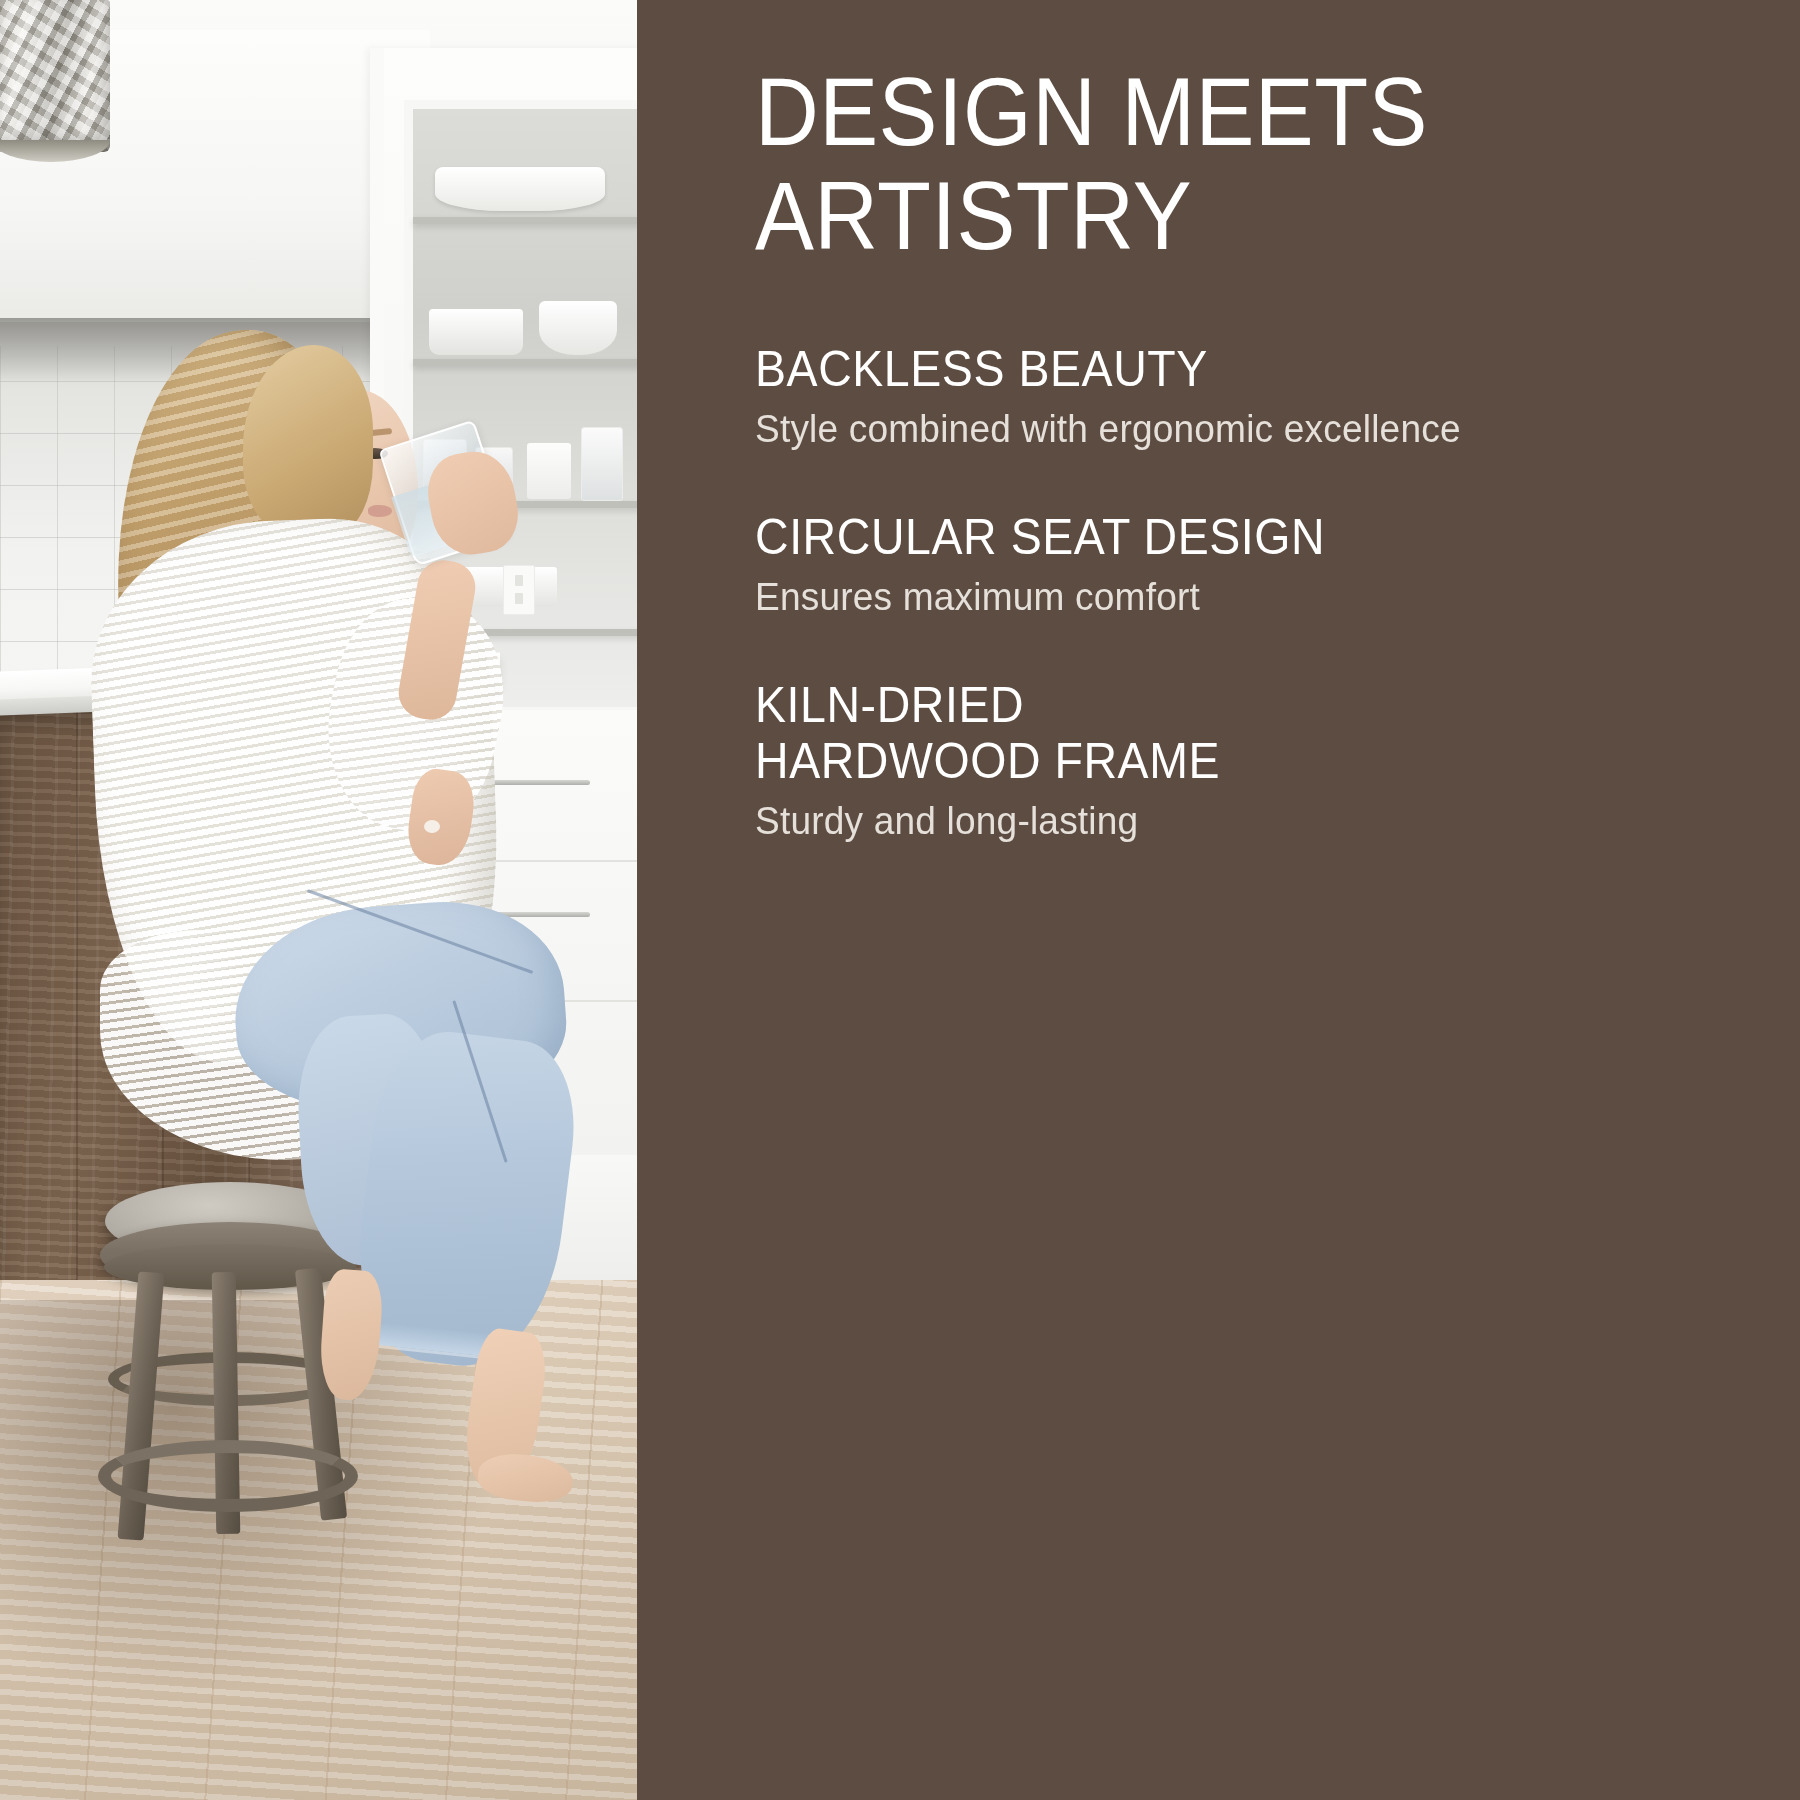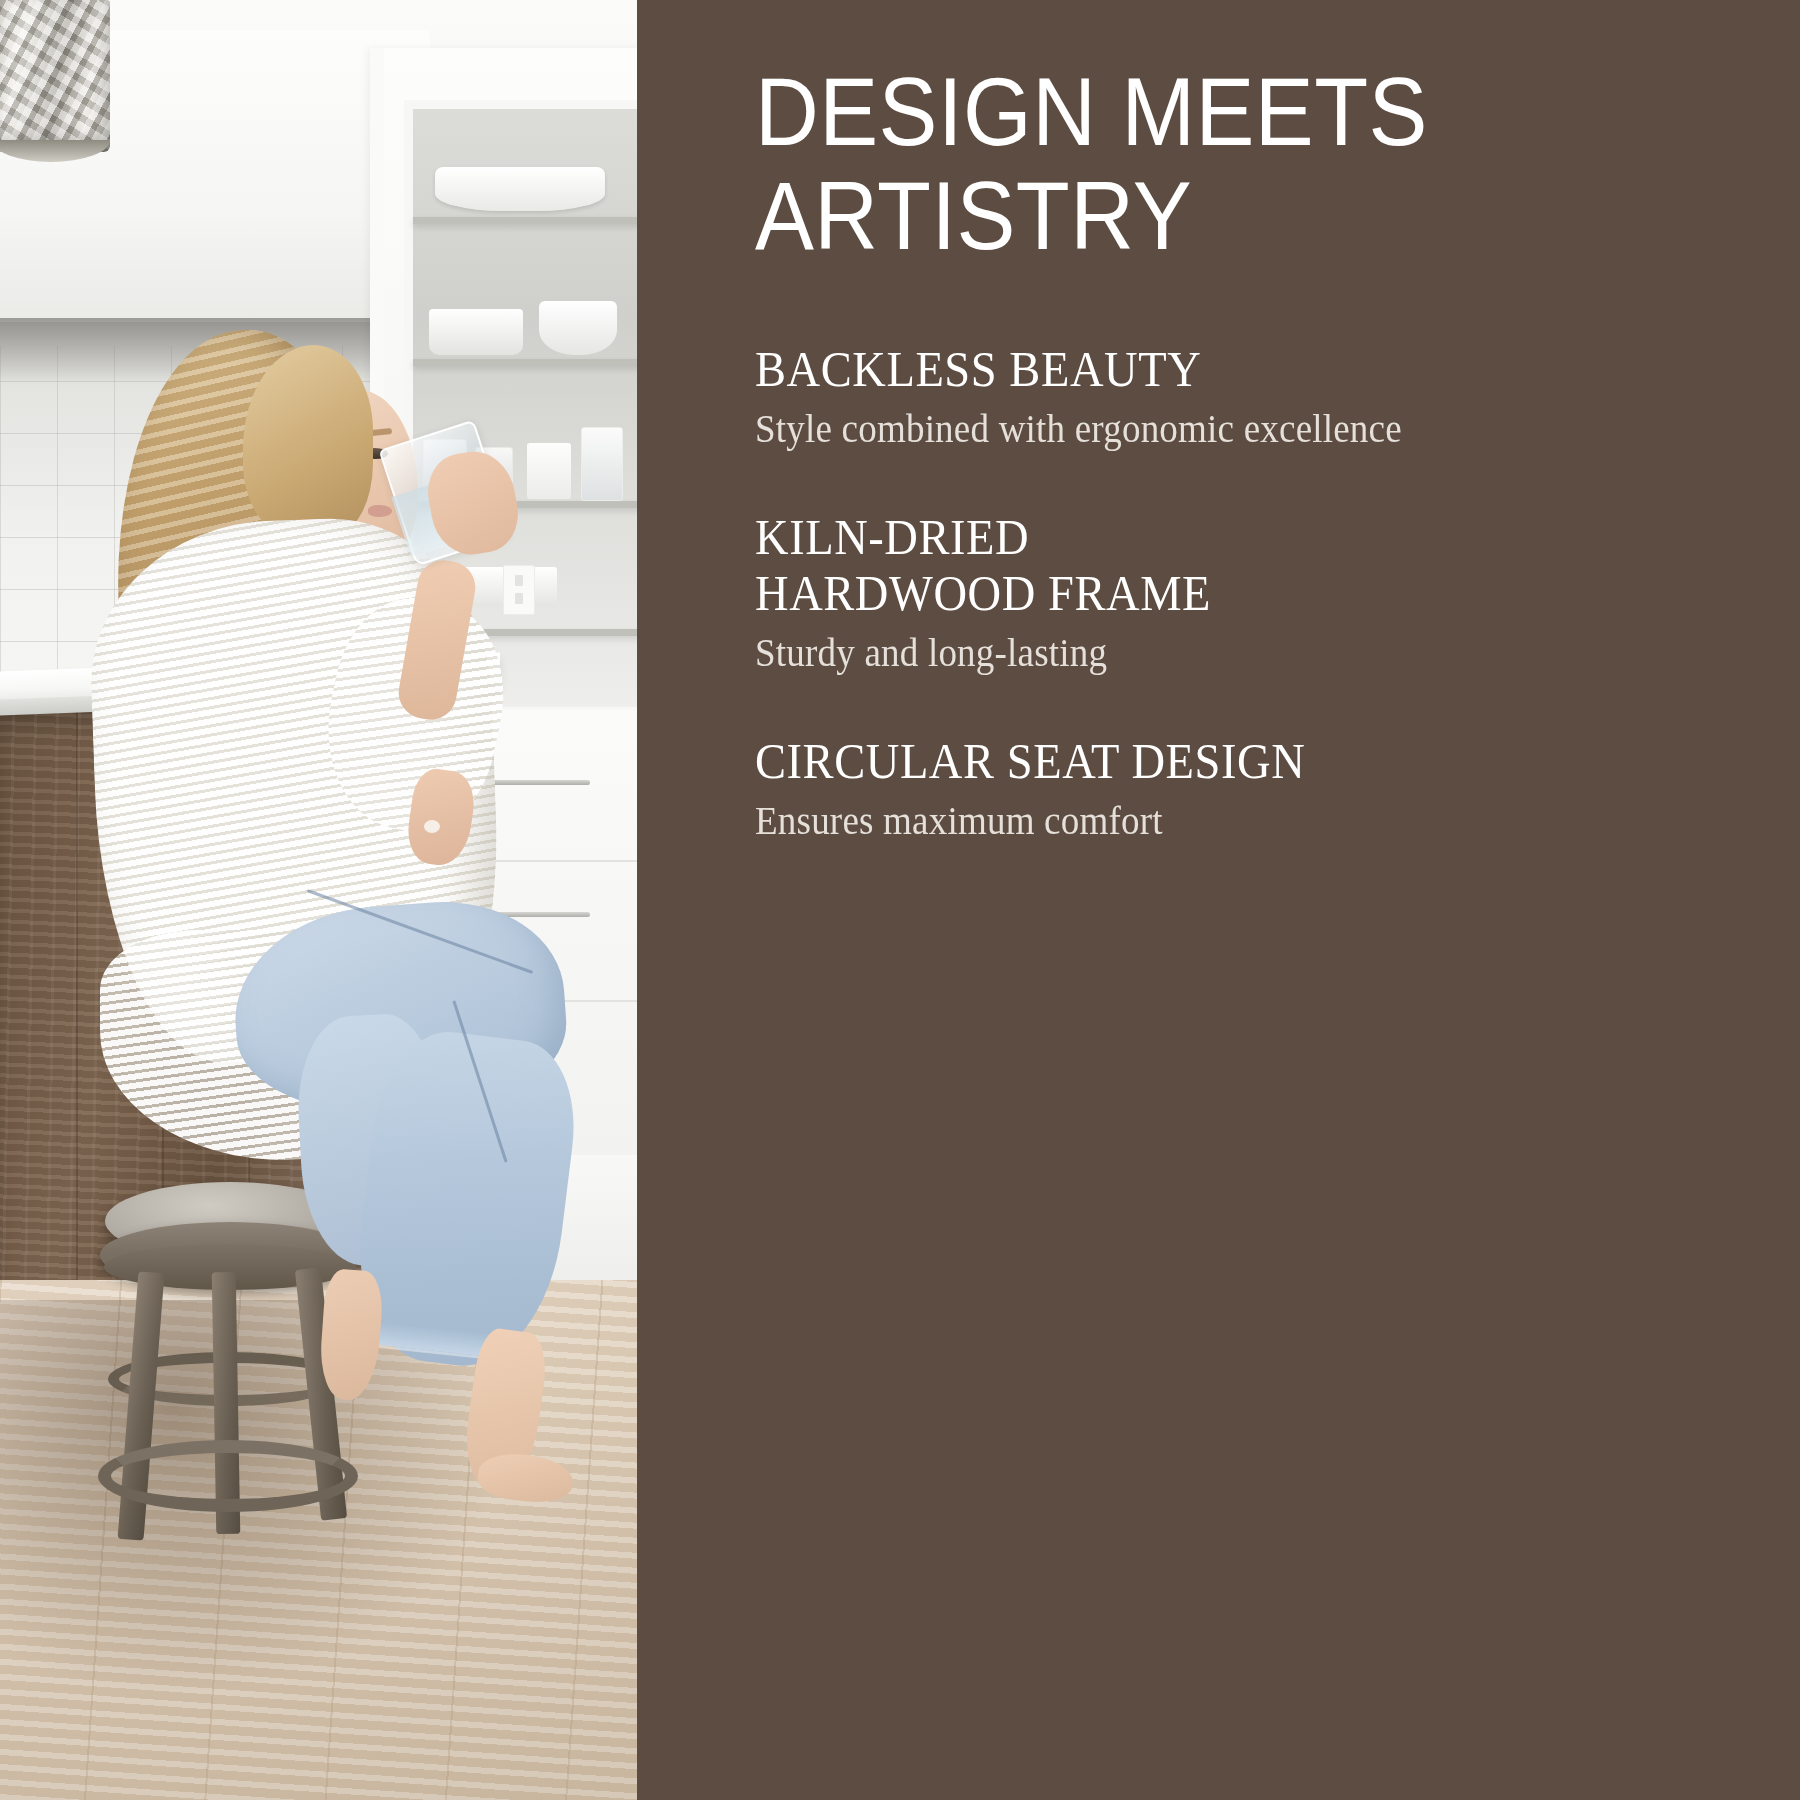--- a/index.html
+++ b/index.html
@@ -189,21 +189,21 @@
 
   
   .panel{position:relative;width:1163px;height:1800px;background:#5d4c41;
          box-sizing:border-box;padding:60px 72px 40px 118px;}
 
   .headline{color:#ffffff;font-weight:300;font-size:96px;line-height:1.08;
       letter-spacing:.5px;margin:0 0 0 0;font-family:"Liberation Sans",sans-serif;
       font-stretch:condensed;transform:scaleX(.92);transform-origin:left center;}
   .headline .l2{display:block;}
 
-  .features{margin-top:74px;font-family:Liberation Serif, serif;}
+  .features{margin-top:74px;}
   .feature{margin-bottom:56px;}
   .f-title{color:#ffffff;font-weight:300;font-size:50px;line-height:1.12;letter-spacing:.6px;
       transform:scaleX(.93);transform-origin:left center;}
   .f-title .t2{display:block;}
   .f-sub{color:#e6e0da;font-weight:300;font-size:39px;line-height:1.22;margin-top:8px;
       letter-spacing:.2px;transform:scaleX(.95);transform-origin:left center;}
 </style>
 </head>
 <body>
 
@@ -315,30 +315,30 @@
 
       <div class="feature">
         <div class="f-title">
           <span>BACKLESS BEAUTY</span>
         </div>
         <div class="f-sub">Style combined with ergonomic excellence</div>
       </div>
 
       <div class="feature">
         <div class="f-title">
+          <span>CIRCULAR SEAT DESIGN</span>
+        </div>
+        <div class="f-sub">Ensures maximum comfort</div>
+      </div>
+
+      <div class="feature">
+        <div class="f-title">
           <span>KILN-DRIED</span>
           <span class="t2">HARDWOOD FRAME</span>
         </div>
         <div class="f-sub">Sturdy and long-lasting</div>
       </div>
 
-      <div class="feature">
-        <div class="f-title">
-          <span>CIRCULAR SEAT DESIGN</span>
-        </div>
-        <div class="f-sub">Ensures maximum comfort</div>
-      </div>
-
 
 
     </div>
   </div>
 </div>
 
 </body></html>

